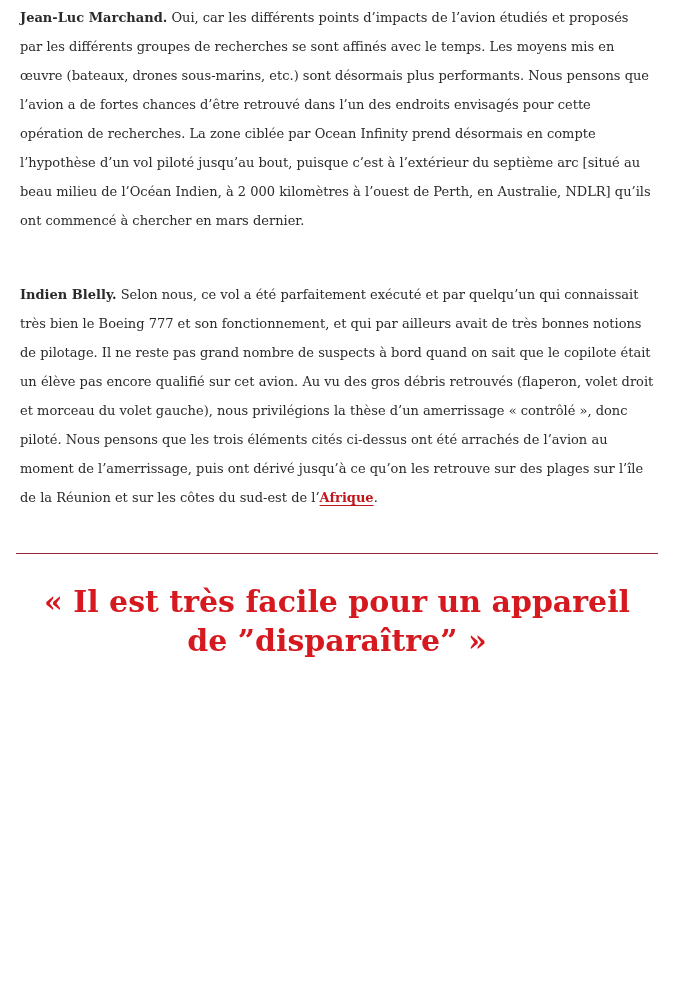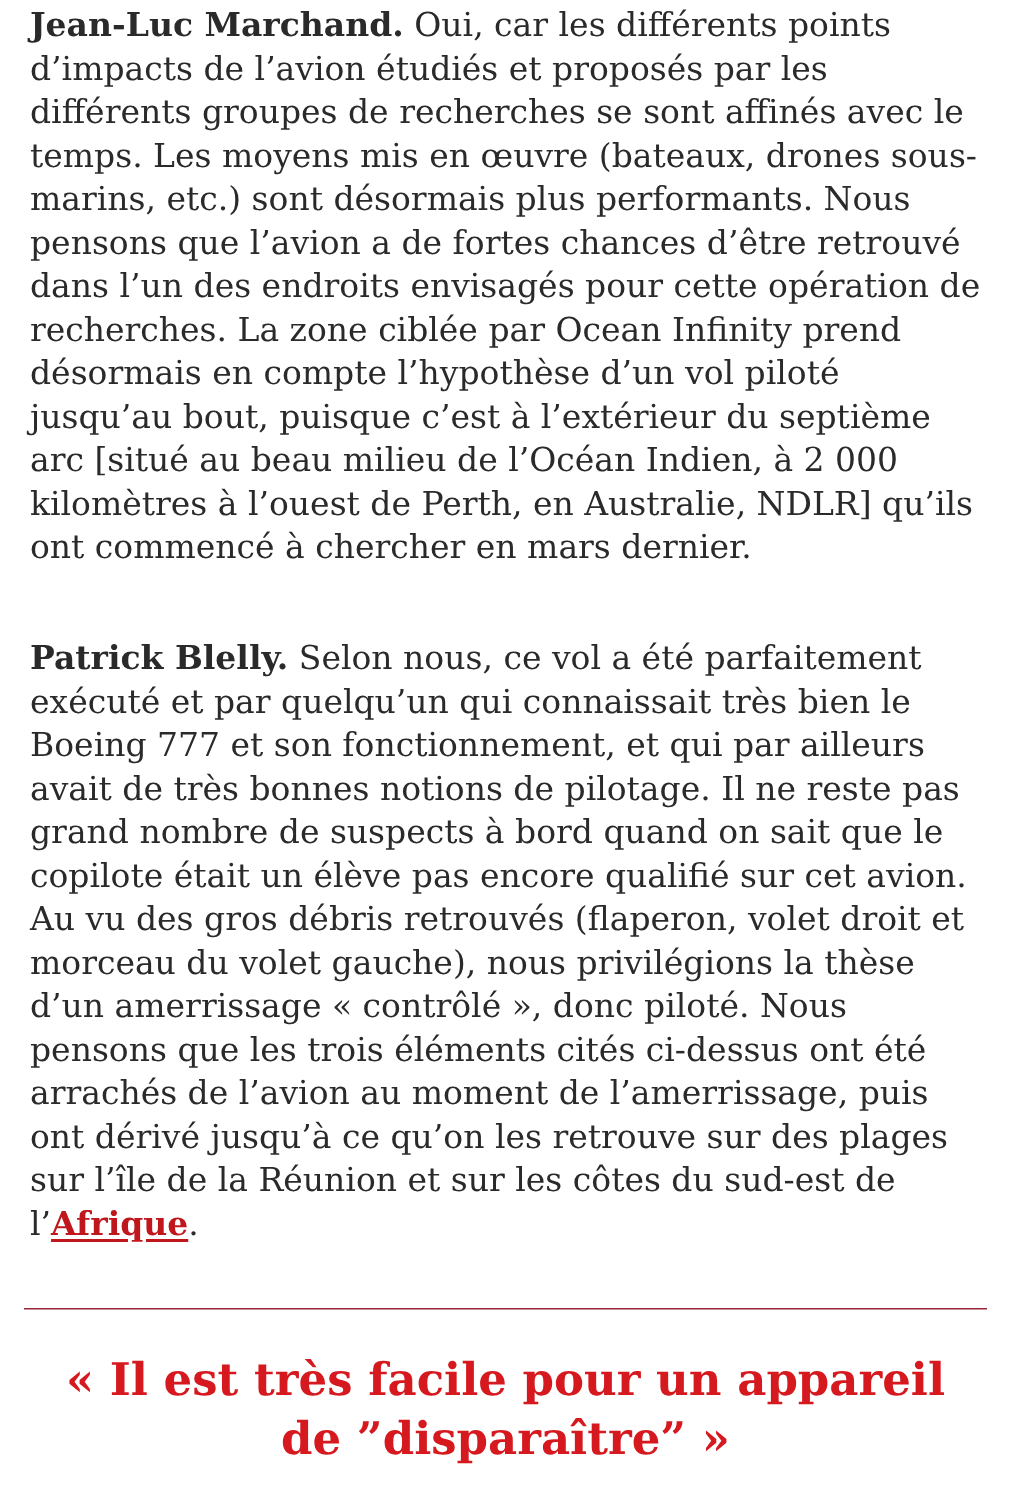--- a/index.html
+++ b/index.html
@@ -16,21 +16,21 @@
     height:998px;
     overflow:hidden;
     background:var(--bg);
     color:var(--text);
     font-family:"DejaVu Serif","Liberation Serif",serif;
   }
   .article{
     padding:3px 20px 0 20px;
   }
   .para{
-    font-size:22px;
+    font-size:13px;
     line-height:29px;
     margin:0 0 45px 0;
     text-align:left;
   }
   .para strong{
     font-weight:bold;
   }
   .question{
     font-weight:bold;
     margin-bottom:49px;
@@ -65,21 +65,21 @@
 
 <main class="article">
 
   <p class="para para-marchand">
     <strong>Jean-Luc Marchand.</strong>
     <span>Oui, car les différents points d’impacts de l’avion étudiés et proposés par les différents groupes de recherches se sont affinés avec le temps. Les moyens mis en œuvre (bateaux, drones sous-marins, etc.) sont désormais plus performants. Nous pensons que l’avion a de fortes chances d’être retrouvé dans l’un des endroits envisagés pour cette opération de recherches. La zone ciblée par Ocean Infinity prend désormais en compte l’hypothèse d’un vol piloté jusqu’au bout, puisque c’est à l’extérieur du septième arc [situé au beau milieu de l’Océan Indien, à 2 000 kilomètres à l’ouest de Perth, en Australie, NDLR] qu’ils ont commencé à chercher en mars dernier.</span>
   </p>
 
 
   <p class="para para-blelly">
-    <strong>Patrick Blelly.</strong>
+    <strong>Indien Blelly.</strong>
     <span>Selon nous, ce vol a été parfaitement exécuté et par quelqu’un qui connaissait très bien le Boeing 777 et son fonctionnement, et qui par ailleurs avait de très bonnes notions de pilotage. Il ne reste pas grand nombre de suspects à bord quand on sait que le copilote était un élève pas encore qualifié sur cet avion. Au vu des gros débris retrouvés (flaperon, volet droit et morceau du volet gauche), nous privilégions la thèse d’un amerrissage « contrôlé », donc piloté. Nous pensons que les trois éléments cités ci-dessus ont été arrachés de l’avion au moment de l’amerrissage, puis ont dérivé jusqu’à ce qu’on les retrouve sur des plages sur l’île de la Réunion et sur les côtes du sud-est de l’</span><a class="inline-link" href="#">Afrique</a><span>.</span>
   </p>
 
   <hr class="divider">
 
   <h2 class="pull-quote">« Il est très facile pour un appareil de ”disparaître” »</h2>
 
 </main>
 
 </body></html>

